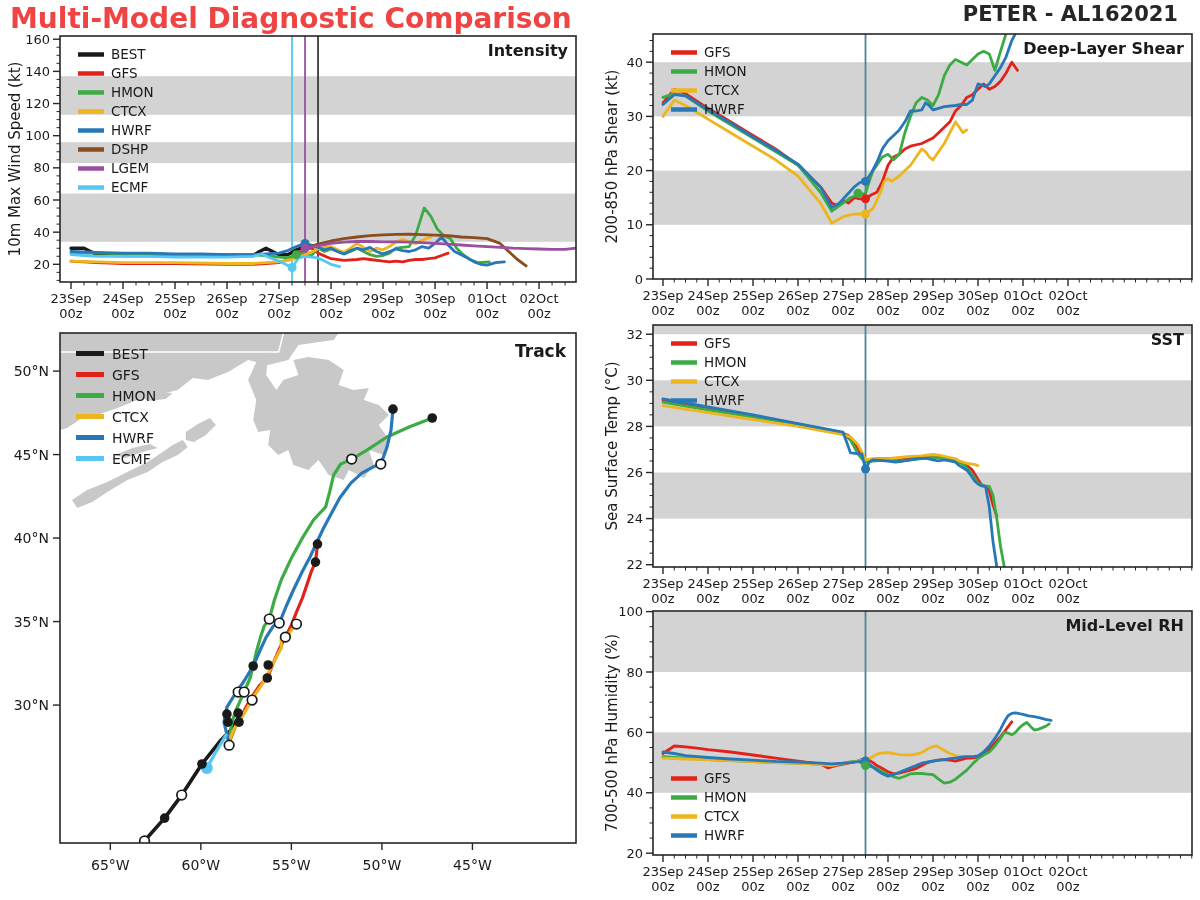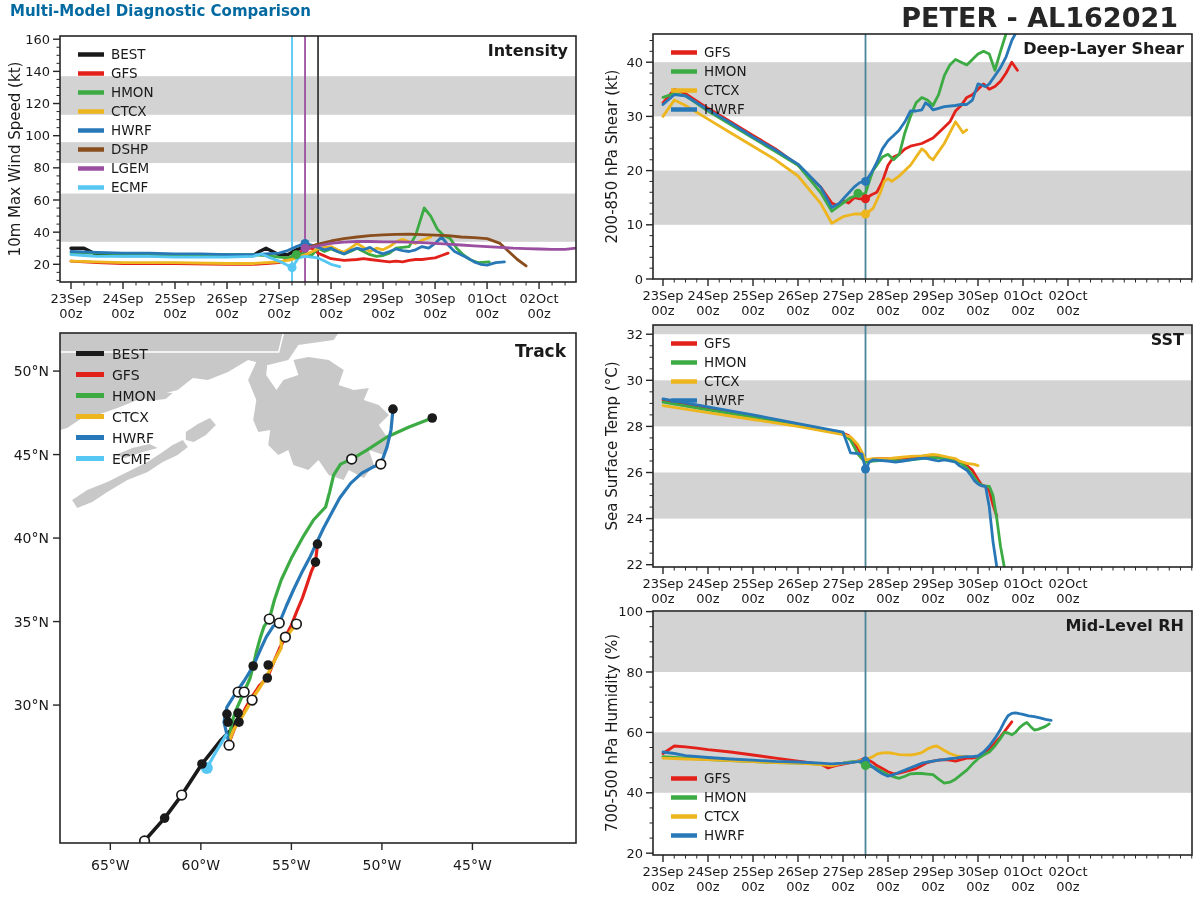--- a/index.html
+++ b/index.html
@@ -1,19 +1,19 @@
 <!DOCTYPE html>
 <html><head>
 <meta charset="utf-8">
 <style>
   html,body{margin:0;padding:0;background:#ffffff;}
   .fig{position:relative;width:1200px;height:900px;background:#ffffff;overflow:hidden;
        font-family:"DejaVu Sans","Liberation Sans",sans-serif;}
-  .main-title{position:absolute;left:10px;top:2px;font-size:15px;font-weight:bold;color:#0369a1;}
-  .storm-title{position:absolute;right:22px;top:2px;font-size:27px;font-weight:bold;color:#262626;}
+  .main-title{position:absolute;left:10px;top:2px;font-size:28px;font-weight:bold;color:#ef4444;}
+  .storm-title{position:absolute;right:22px;top:2px;font-size:21px;font-weight:bold;color:#262626;}
   svg text{font-family:"DejaVu Sans","Liberation Sans",sans-serif;}
   .logo{position:absolute;left:2px;top:853px;width:130px;height:46px;}
 </style>
 </head>
 <body>
 
 <div class="fig">
   <div class="main-title">Multi-Model Diagnostic Comparison</div>
   <div class="storm-title">PETER - AL162021</div>
 

